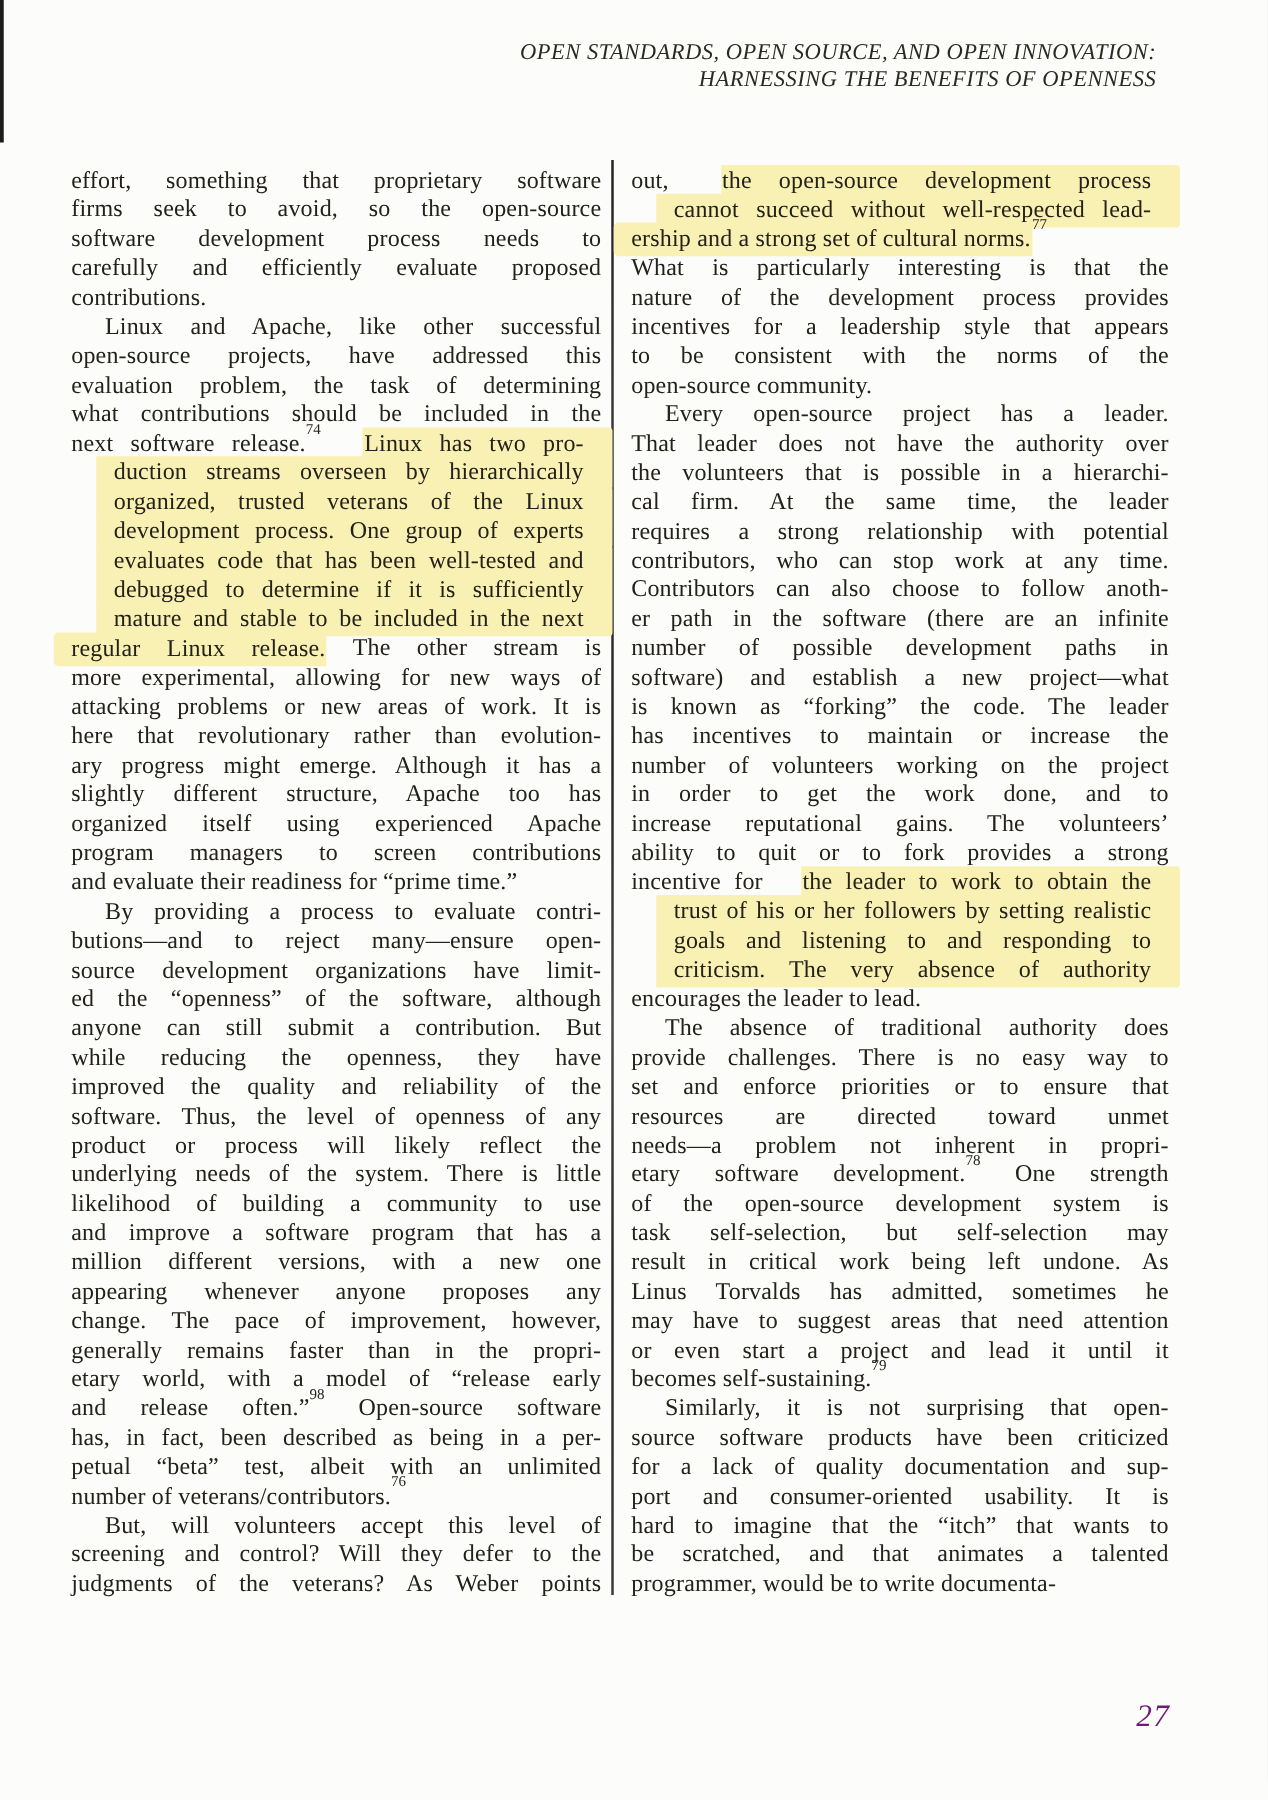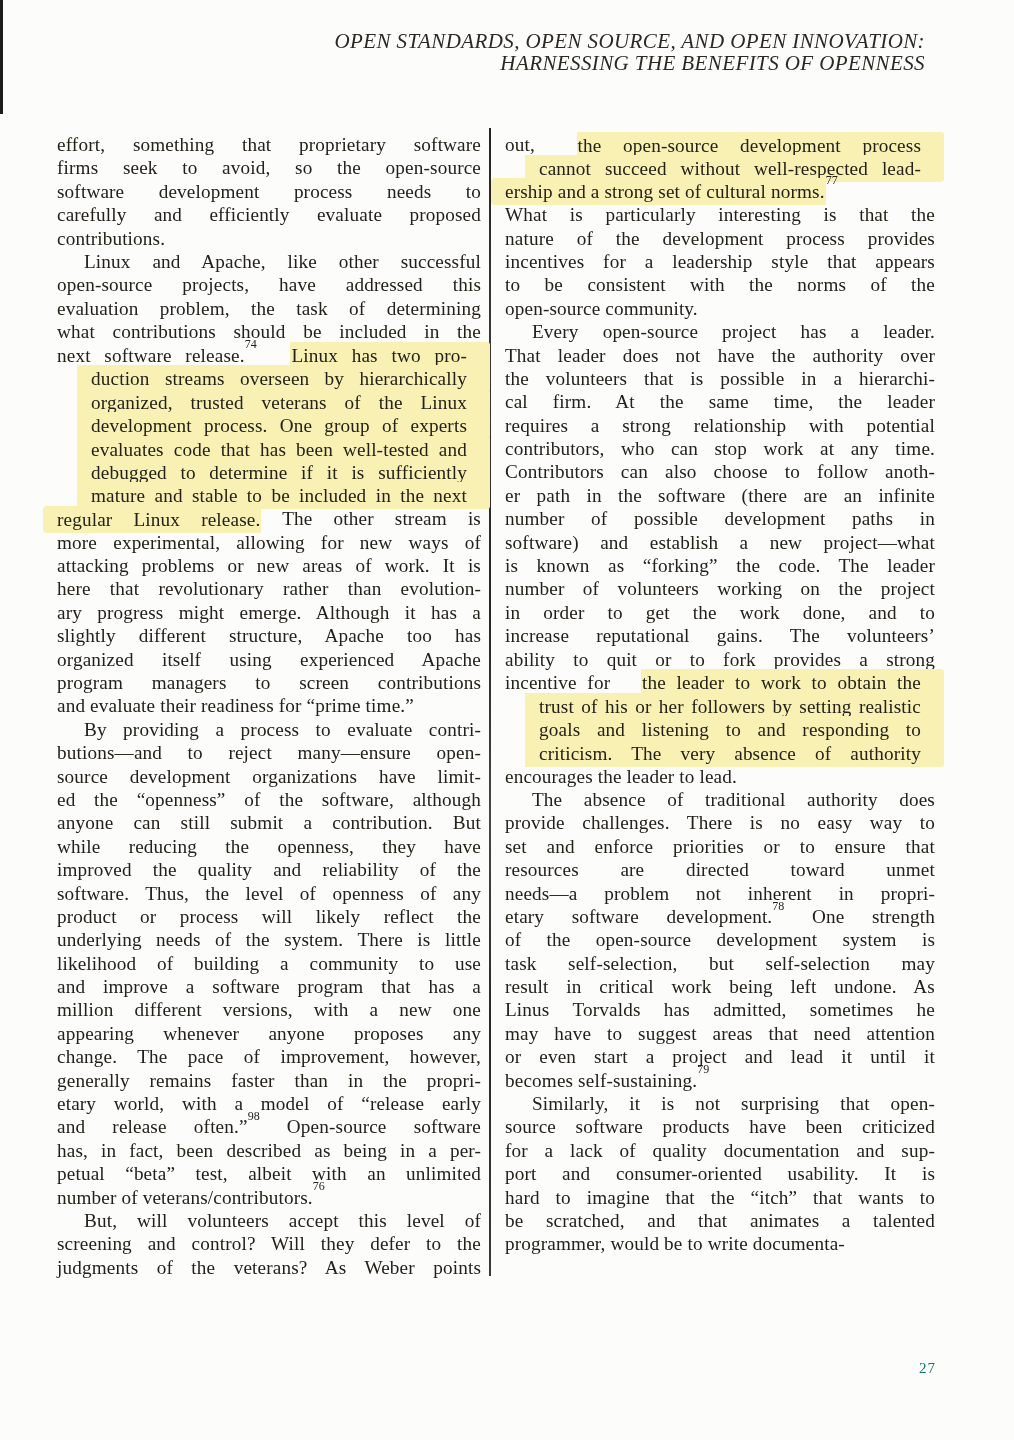--- a/index.html
+++ b/index.html
@@ -23,21 +23,21 @@
     position:absolute;left:489px;top:128px;width:2px;height:1148px;
     background:linear-gradient(to bottom,
       #11100e 0%, #2a2825 18%, #151311 42%, #3a3733 60%, #181613 78%, #2b2926 100%);
     opacity:.92;
   }
   
   .running-head{
     position:absolute;top:30px;right:89px;
     text-align:right;
     font-style:italic;
-    font-size:21px;line-height:22px;
+    font-size:18px;line-height:22px;
     letter-spacing:.4px;
     color:#2b2922;
   }
   
   .columns{
     position:absolute;left:57px;top:133px;width:878px;
     display:flex;
   }
   .column{
     font-size:19.2px;
@@ -71,21 +71,21 @@
     border-radius:4px 0 0 4px;
   }
   .line > mark:last-child{
     padding-right:23px;margin-right:-9px;
     border-radius:0 3px 3px 0;
     margin-left:20px;
   }
   
   .page-number{
     position:absolute;top:1360px;right:78px;
-    font-size:15px;color:#0f766e;letter-spacing:1px;
+    font-size:25px;color:#701a75;letter-spacing:1px;font-style:italic;
   }
 </style>
 </head>
 <body>
 
 <div class="page">
 
   <div class="edge-left"></div>
 
   <div class="running-head">
@@ -160,20 +160,21 @@
         <div class="line"><span>That leader does not have the authority over</span></div>
         <div class="line"><span>the volunteers that is possible in a hierarchi-</span></div>
         <div class="line"><span>cal firm. At the same time, the leader</span></div>
         <div class="line"><span>requires a strong relationship with potential</span></div>
         <div class="line"><span>contributors, who can stop work at any time.</span></div>
         <div class="line"><span>Contributors can also choose to follow anoth-</span></div>
         <div class="line"><span>er path in the software (there are an infinite</span></div>
         <div class="line"><span>number of possible development paths in</span></div>
         <div class="line"><span>software) and establish a new project—what</span></div>
         <div class="line"><span>is known as “forking” the code. The leader</span></div>
+        <div class="line"><span>has incentives to maintain or increase the</span></div>
         <div class="line"><span>number of volunteers working on the project</span></div>
         <div class="line"><span>in order to get the work done, and to</span></div>
         <div class="line"><span>increase reputational gains. The volunteers’</span></div>
         <div class="line"><span>ability to quit or to fork provides a strong</span></div>
         <div class="line"><span>incentive for </span><mark>the leader to work to obtain the</mark></div>
         <div class="line"><mark>trust of his or her followers by setting realistic</mark></div>
         <div class="line"><mark>goals and listening to and responding to</mark></div>
         <div class="line"><mark>criticism. The very absence of authority</mark></div>
         <div class="line end"><span>encourages the leader to lead.</span></div>
         <div class="line indent"><span>The absence of traditional authority does</span></div>

